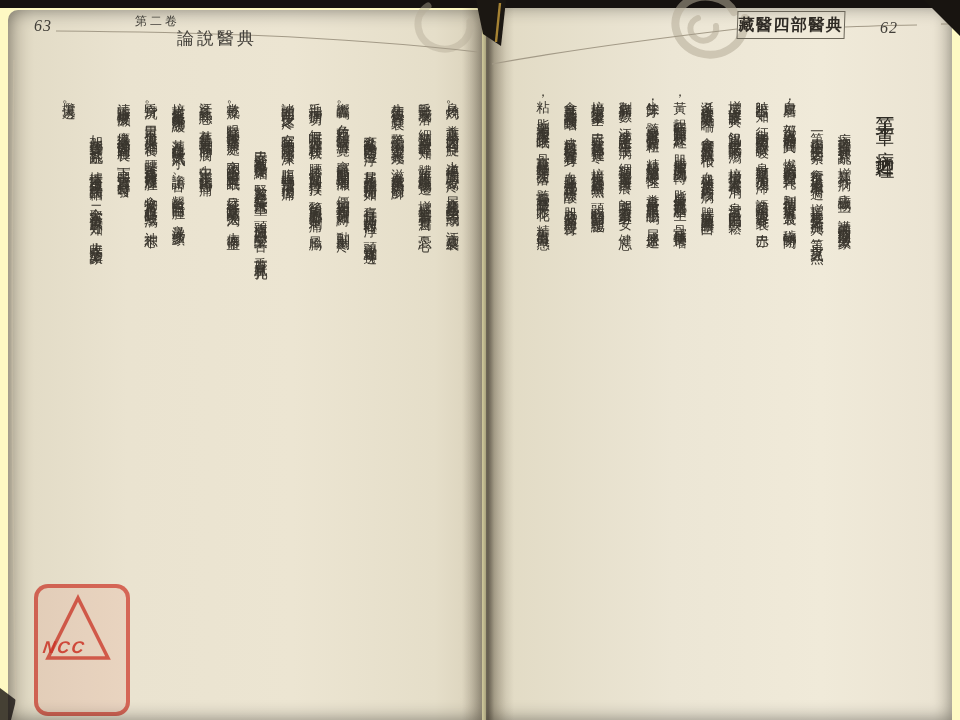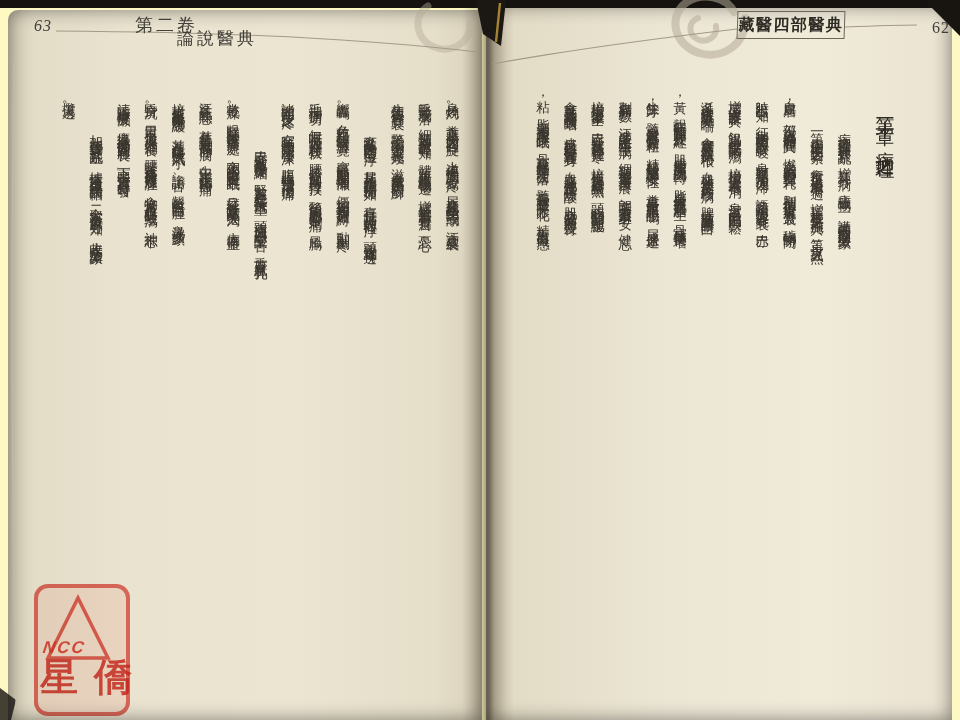--- a/index.html
+++ b/index.html
@@ -18,26 +18,26 @@
   .vtext{position:absolute;writing-mode:vertical-rl;text-orientation:upright;
          color:#39352d;font-size:13.5px;letter-spacing:2.2px;line-height:27.4px;}
   .tcol{white-space:nowrap;}
   #right-columns{right:58px;top:90px;height:618px;}
   #left-columns{right:494px;top:92px;height:618px;}
   .title-col{font-size:19px;letter-spacing:3px;line-height:34px;margin-left:10px;
              text-indent:12px;color:#2d2a23;white-space:nowrap;}
   
   .hdr{position:absolute;color:#43403a;}
   #left-page-number{left:34px;top:17px;font-size:16px;font-style:italic;letter-spacing:1px;}
-  #left-header-volume{left:135px;top:13px;font-size:18px;letter-spacing:3px;}
+  #left-header-volume{left:135px;top:13px;font-size:12px;letter-spacing:3px;}
   #left-header-title{left:177px;top:27px;font-size:17px;letter-spacing:3px;}
   #right-header-box{left:737px;top:11px;width:106px;height:26px;border:1.2px solid #6b6659;
     display:flex;align-items:center;justify-content:center;font-size:16px;font-weight:bold;
     letter-spacing:1.5px;color:#2f2b25;transform:skewX(-2deg);}
-  #right-page-number{left:932px;top:19px;font-size:16px;letter-spacing:1px;}
+  #right-page-number{left:880px;top:19px;font-size:16px;font-style:italic;letter-spacing:1px;}
   
   #stamp{position:absolute;left:34px;top:584px;width:88px;height:124px;border-radius:14px;
     border:4px solid rgba(224,66,54,.72);background:rgba(252,198,192,.30);
     mix-blend-mode:multiply;}
   #stamp-ncc{position:absolute;left:5px;top:50px;font-family:"Liberation Sans",sans-serif;
     font-weight:bold;font-style:italic;font-size:17px;letter-spacing:2px;
     color:rgba(226,62,50,.88);transform:skewX(-8deg);}
   #stamp-cjk{position:absolute;left:2px;top:64px;font-size:38px;font-weight:bold;
     letter-spacing:16px;white-space:nowrap;color:rgba(214,42,30,.82);}
   svg.overlay{position:absolute;left:0;top:0;pointer-events:none;}
@@ -113,16 +113,15 @@
       <div class="tcol">清昏睡身疲懶。癢塊結痂節緊肉腫長，下雨黃昏清晨食時發。</div>
       <div class="tcol" style="text-indent: 31.6px;">如此哲理增耗紊亂三，據情言說徵象諸病轄。二合聚合徵象亦可知，未收病症諸象</div>
       <div class="tcol">攬天邊。</div>
     </div>
 
   <div id="stamp">
     <svg width="80" height="78" viewBox="0 0 80 78" style="position:absolute;left:0;top:4px;">
       <path d="M40,6 L70,66 L10,66 Z" fill="none" stroke="rgba(224,66,54,.8)" stroke-width="3.5"></path>
     </svg>
     <div id="stamp-ncc">NCC</div>
-    <div id="stamp-cjk">星僑</div>
   </div>
 
 </div>
 
 </body></html>

